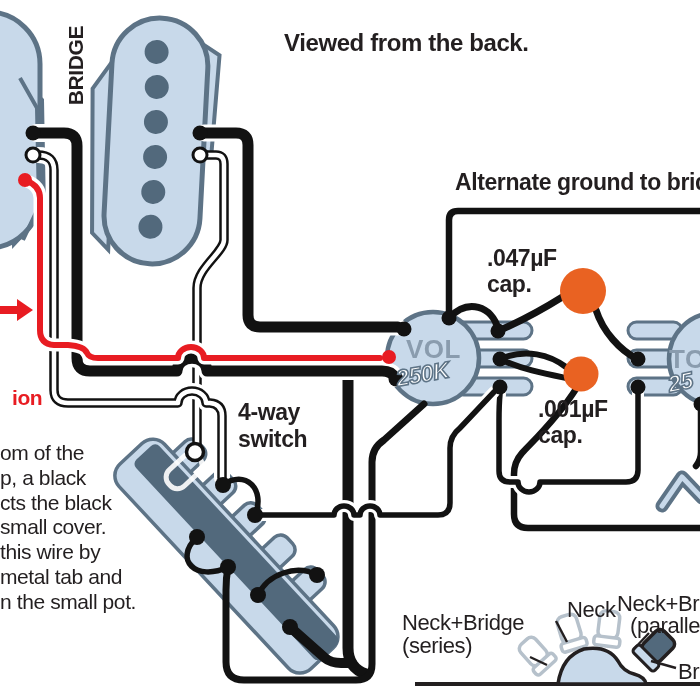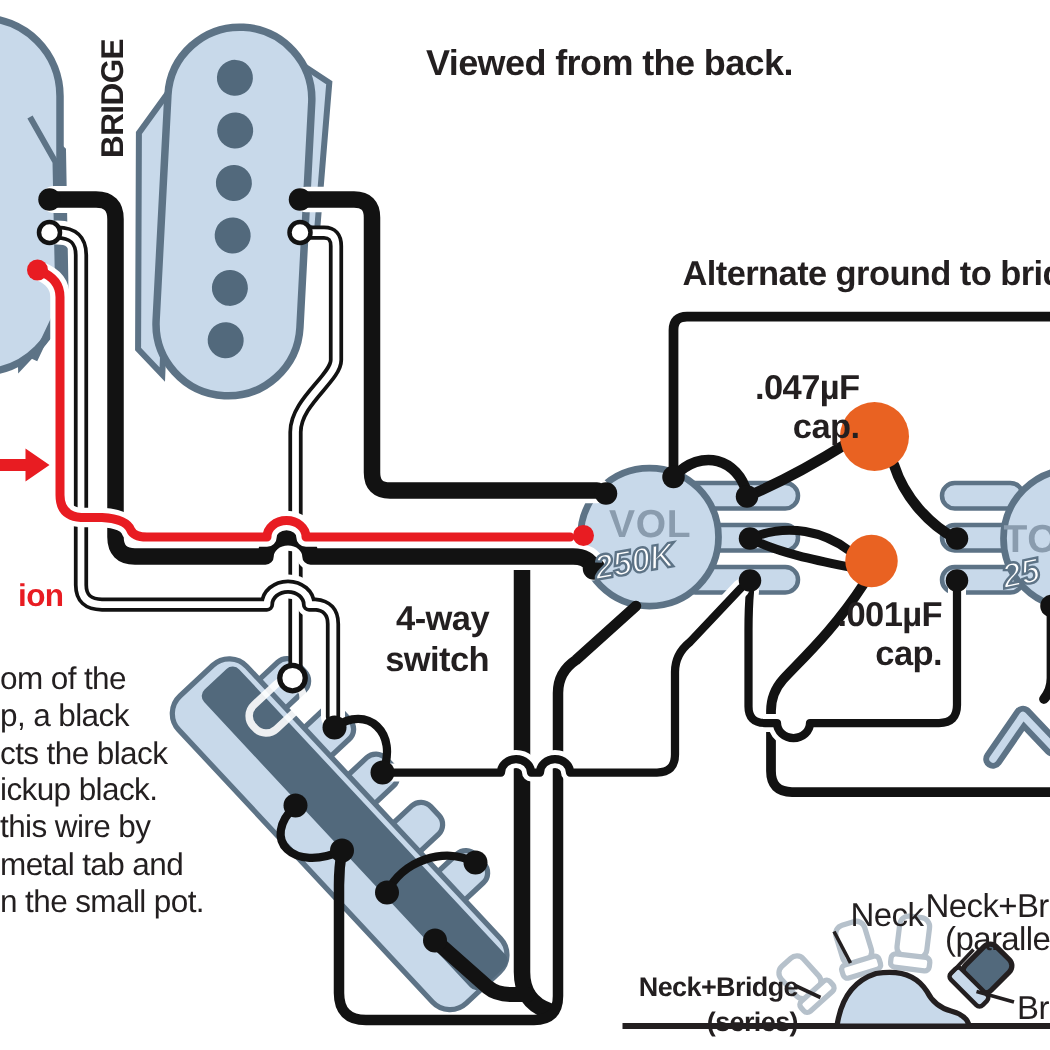--- a/index.html
+++ b/index.html
@@ -9,21 +9,21 @@
   }
   html,body{margin:0;padding:0;}
   body{
     width:700px;height:700px;overflow:hidden;position:relative;background:#fff;
     font-family:"Liberation Sans", sans-serif;color:var(--text);
   }
   #stage{position:absolute;left:0;top:0;width:700px;height:556px;}
   svg{position:absolute;left:0;top:0;}
   .lbl{position:absolute;white-space:nowrap;letter-spacing:-0.4px;color:var(--text);}
   .b600{font-weight:600;}
-  .center{text-align:right;white-space:normal;}
+  .center{text-align:left;white-space:normal;}
   .red{color:var(--wire-red);}
   
   .comp{fill:var(--component-fill);stroke:var(--component-outline);}
   .dark{fill:var(--component-dark);}
   .wireB{fill:none;stroke:var(--wire-black);stroke-linecap:round;stroke-linejoin:round;}
   .wireR{fill:none;stroke:var(--wire-red);stroke-linecap:round;stroke-linejoin:round;}
   .halo{fill:none;stroke:#fff;stroke-linecap:round;stroke-linejoin:round;}
   .wwcore{fill:none;stroke:#fff;stroke-linecap:round;stroke-linejoin:round;}
   .dot{fill:var(--wire-black);}
   .ghostTip{fill:#fff;stroke:var(--ghost);stroke-width:3.5;}
@@ -240,27 +240,27 @@
 
   <div class="lbl" style="left:669px;top:344px;font-size:26px;font-weight:bold;color:var(--pot-text);letter-spacing:0.5px;">TO</div>
   <div class="lbl" style="left:668px;top:369px;font-size:23px;font-weight:bold;font-style:italic;color:#fff;-webkit-text-stroke:1.6px var(--component-outline);transform:rotate(-12deg);">25</div>
 
   <div class="lbl red" style="left:12px;top:386px;font-size:21px;font-weight:bold;">ion</div>
 
   <div class="lbl" style="left:0px;top:441px;font-size:21px;line-height:24.8px;">
     <div>om of the</div>
     <div>p, a black</div>
     <div>cts the black</div>
-    <div>ickup black.</div>
+    <div>small cover.</div>
     <div>this wire by</div>
     <div>metal tab and</div>
     <div>n the small pot.</div>
   </div>
 
-  <div class="lbl center" style="left:402px;top:647px;width:130px;font-size:18px;line-height:23px;font-weight:bold;">
+  <div class="lbl center" style="left:402px;top:611px;width:130px;font-size:22px;line-height:23px;">
     <div>Neck+Bridge</div>
     <div>(series)</div>
   </div>
 
   <div class="lbl" style="left:528px;top:597px;font-size:22px;margin-left:39px;">Neck</div>
 
   <div class="lbl" style="left:617px;top:591px;font-size:22px;">Neck+Bri</div>
   <div class="lbl" style="left:630px;top:613px;font-size:22px;">(paralle</div>
 
   <div class="lbl" style="left:678px;top:659px;font-size:22px;">Bri</div>

